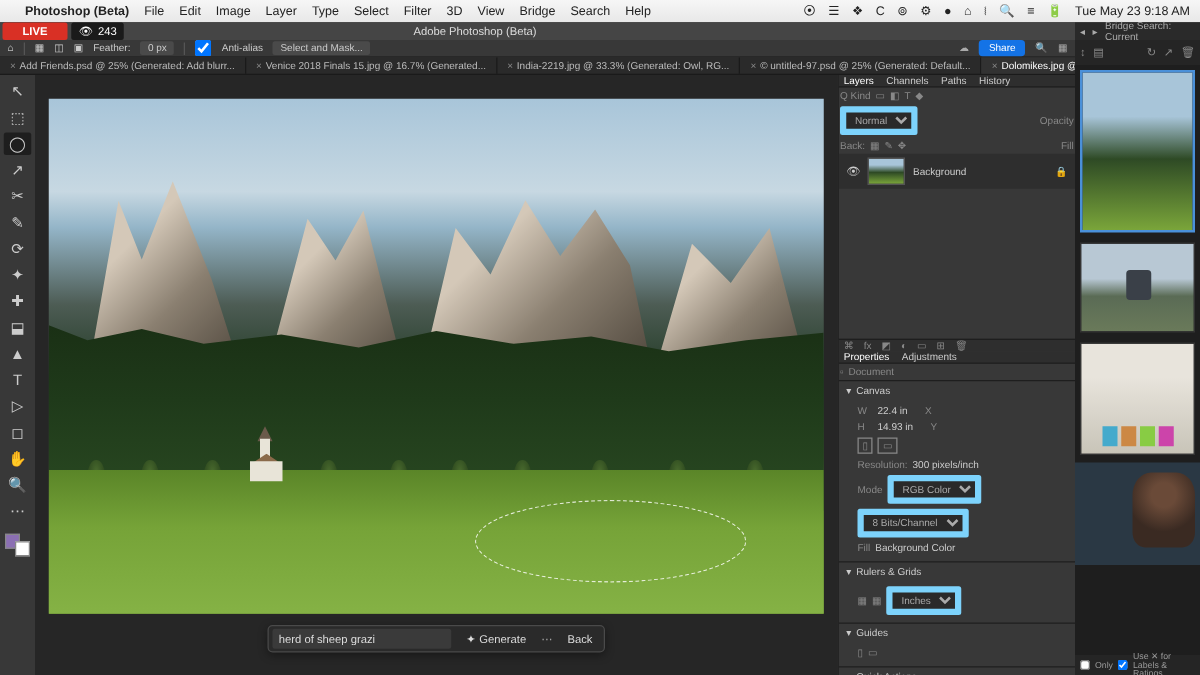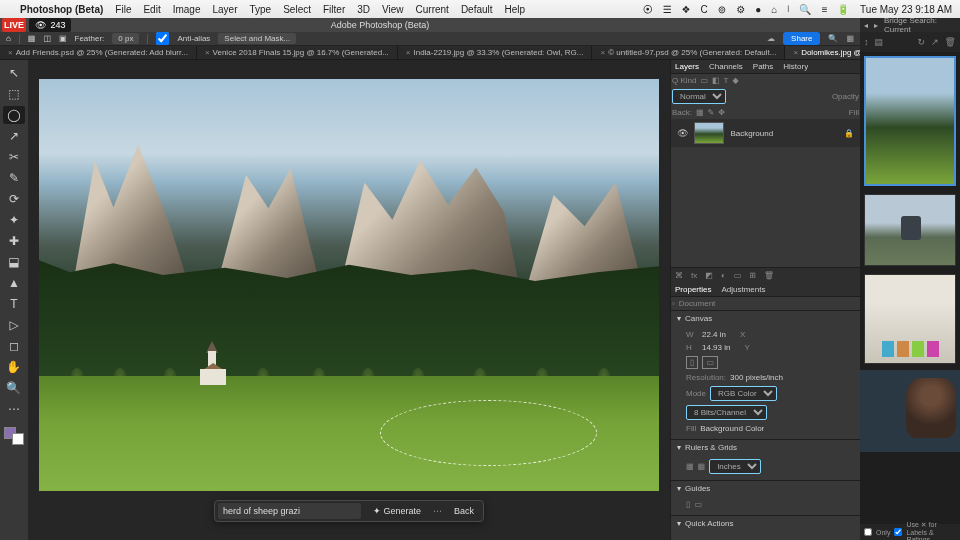--- a/index.html
+++ b/index.html
@@ -5,21 +5,21 @@
 * { margin: 0; padding: 0; box-sizing: border-box; font-family: -apple-system, "Helvetica Neue", Arial, sans-serif; }
 body { width: 960px; height: 540px; background: #000; overflow: hidden; font-size: 10px; color: #ccc; }
 
 
 .sysbar { height: 18px; background: linear-gradient(#f6f6f6,#e8e8e8); display:flex; align-items:center; padding:0 8px; gap:12px; color:#222; font-size:10px; }
 .sysbar .right { margin-left:auto; display:flex; gap:10px; align-items:center; }
 .sysbar .appname { font-weight:600; }
 
 
 .livebadge { position:absolute; top:18px; left:2px; z-index:50; display:flex; align-items:center; gap:3px; }
-.livebadge .live { background:#d93025; color:#fff; font-size:9px; font-weight:700; padding:2px 2px; border-radius:2px; }
+.livebadge .live { background:#d93025; color:#fff; font-size:9px; font-weight:700; padding:2px 16px; border-radius:2px; }
 .livebadge .viewers { background:#1a1a1a; color:#fff; font-size:9px; padding:2px 6px; border-radius:2px; display:flex; gap:4px; align-items:center; }
 
 
 .editor { position:absolute; top:18px; left:0; width:860px; height:522px; background:#323232; display:flex; flex-direction:column; }
 .menubar { height:14px; background:#454545; display:flex; align-items:center; padding:0 18px; gap:13px; font-size:9px; color:#ddd; }
 .menubar .title { margin-left:auto; margin-right:auto; position:absolute; left:0; right:100px; text-align:center; pointer-events:none; }
 .optbar { height:14px; background:#383838; border-bottom:1px solid #232323; display:flex; align-items:center; padding:0 6px; gap:8px; font-size:8px; }
 .optbar .homeicon { color:#eee; }
 .optbar .sep { width:1px; height:10px; background:#555; }
 .optbar .btn { background:#4a4a4a; padding:1px 6px; border-radius:2px; }
@@ -61,21 +61,21 @@
 
 .genbar { position:absolute; bottom:18px; left:50%; transform:translateX(-50%); width:270px; height:22px; background:#2a2a2a; border:1px solid #4a4a4a; border-radius:4px; display:flex; align-items:center; padding:0 3px; gap:6px; font-size:9px; box-shadow:0 2px 8px rgba(0,0,0,0.4); }
 .genbar input { flex:1; background:#3a3a3a; border:none; color:#ddd; font-size:9px; padding:3px 5px; border-radius:2px; outline:none; }
 .genbar .gbtn { color:#ddd; padding:2px 6px; display:flex; align-items:center; gap:3px; }
 .genbar .dots { color:#aaa; }
 
 .rpanel { width:190px; background:#383838; border-left:1px solid #1e1e1e; display:flex; flex-direction:column; font-size:8px; overflow:hidden; }
 .rpanel .ptabs { height:14px; background:#2e2e2e; display:flex; align-items:center; padding:0 4px; gap:10px; border-bottom:1px solid #1e1e1e; }
 .rpanel .ptabs span.active { color:#fff; }
 .rpanel .row { display:flex; align-items:center; padding:2px 1px; gap:4px; color:#888; }
-.rpanel .row input,.rpanel .row select { background:#2a2a2a; border:1px solid #7dd3fc; color:#aaa; font-size:8px; padding:1px 3px; border-radius:2px; }
+.rpanel .row input,.rpanel .row select { background:#2a2a2a; border:5px solid #7dd3fc; color:#aaa; font-size:8px; padding:1px 3px; border-radius:2px; }
 .rpanel .layerthumb { display:flex; align-items:center; padding:3px 6px; gap:6px; background:#2e2e2e; }
 .rpanel .layerthumb .eye { font-size:9px; }
 .rpanel .layerthumb .th { width:30px; height:22px; background:linear-gradient(180deg,#a8c5d9 25%,#2e4a25 55%,#7aa53a 100%); border:1px solid #555; }
 .rpanel .layerthumb .lock { margin-left:auto; font-size:8px; }
 .rpanel .spacer { flex:0 0 120px; }
 .rpanel .iconrow { height:16px; background:#2e2e2e; display:flex; align-items:center; padding:0 4px; gap:8px; border-top:1px solid #1e1e1e; color:#888; }
 .rpanel .sect { border-top:1px solid #1e1e1e; }
 .rpanel .sect .hdr { padding:3px 6px; display:flex; align-items:center; gap:4px; color:#ccc; }
 .rpanel .sect .body { padding:2px 8px 4px 14px; }
 .rpanel .lbl { color:#888; width:12px; }
@@ -104,22 +104,22 @@
   <span class="appname">Photoshop (Beta)</span>
   <span>File</span>
   <span>Edit</span>
   <span>Image</span>
   <span>Layer</span>
   <span>Type</span>
   <span>Select</span>
   <span>Filter</span>
   <span>3D</span>
   <span>View</span>
-  <span>Current</span>
-  <span>Default</span>
+  <span>Bridge</span>
+  <span>Search</span>
   <span>Help</span>
   <div class="right">
     <span>⦿</span>
     <span>☰</span>
     <span>❖</span>
     <span>C</span>
     <span>⊚</span>
     <span>⚙</span>
     <span>●</span>
     <span>⌂</span>

